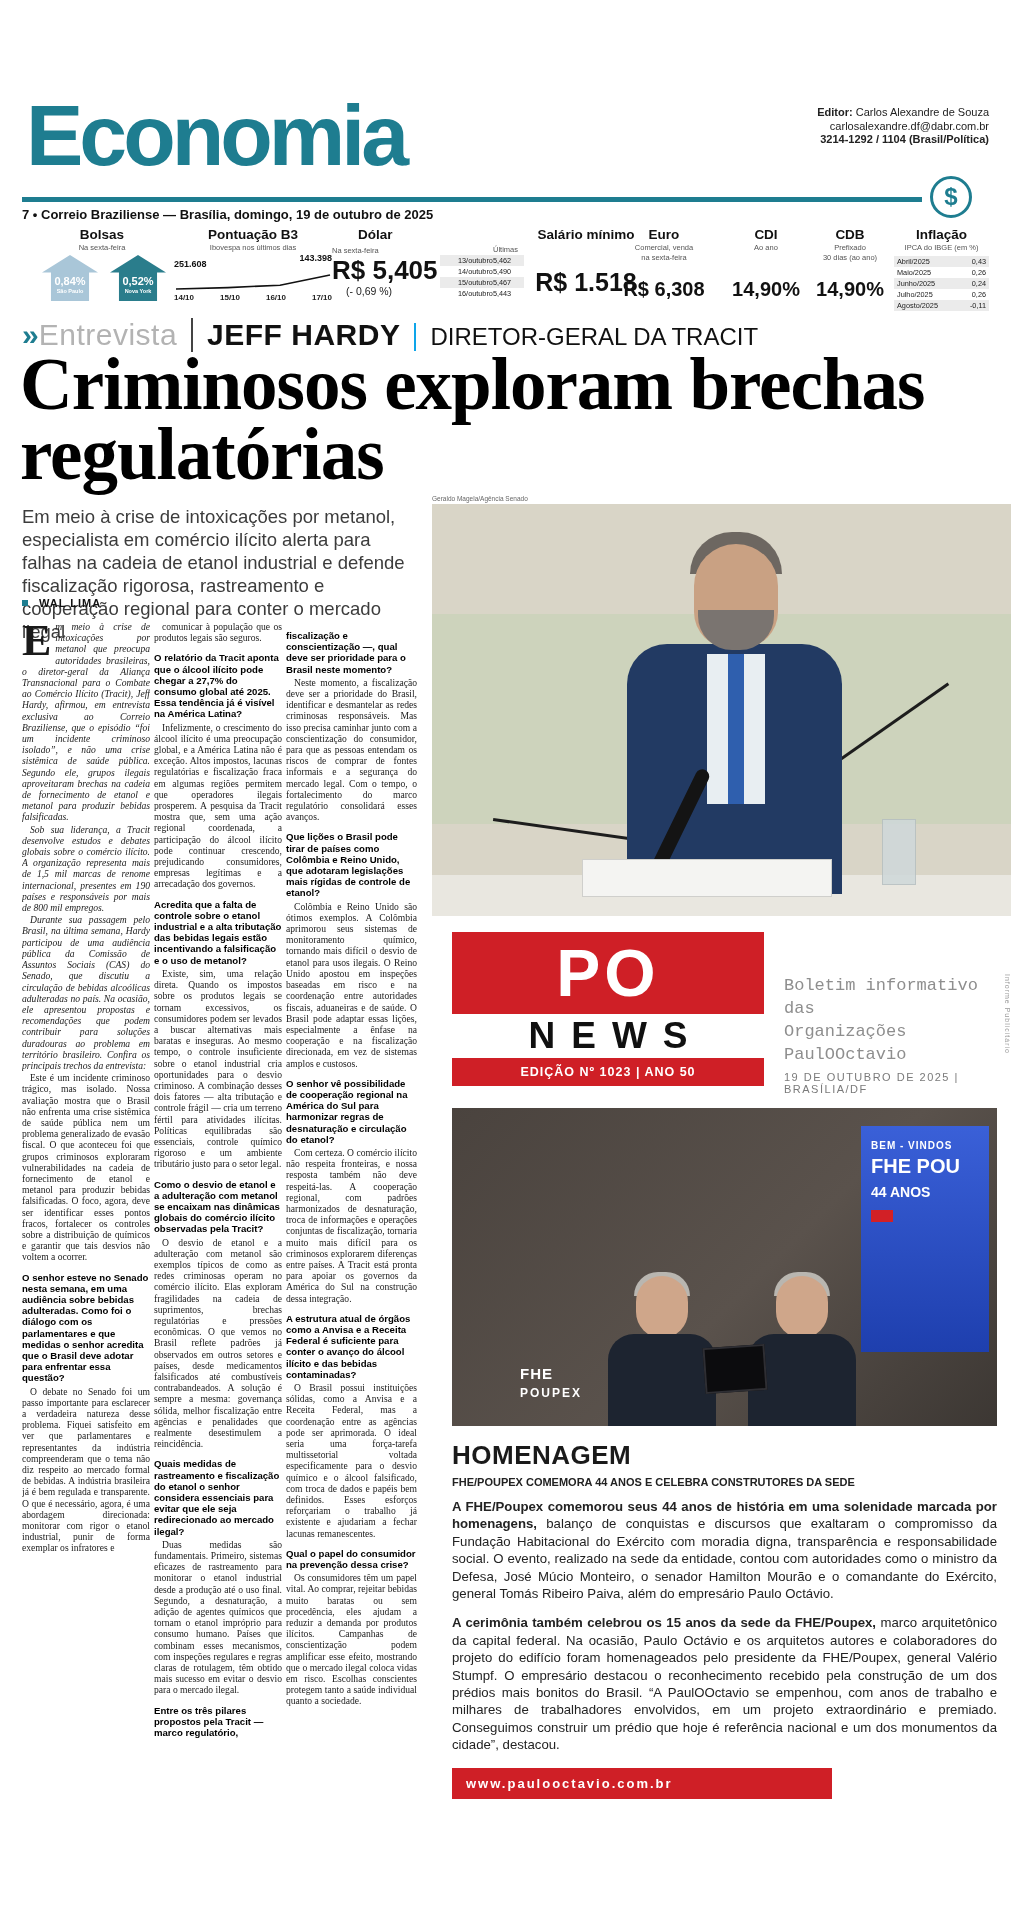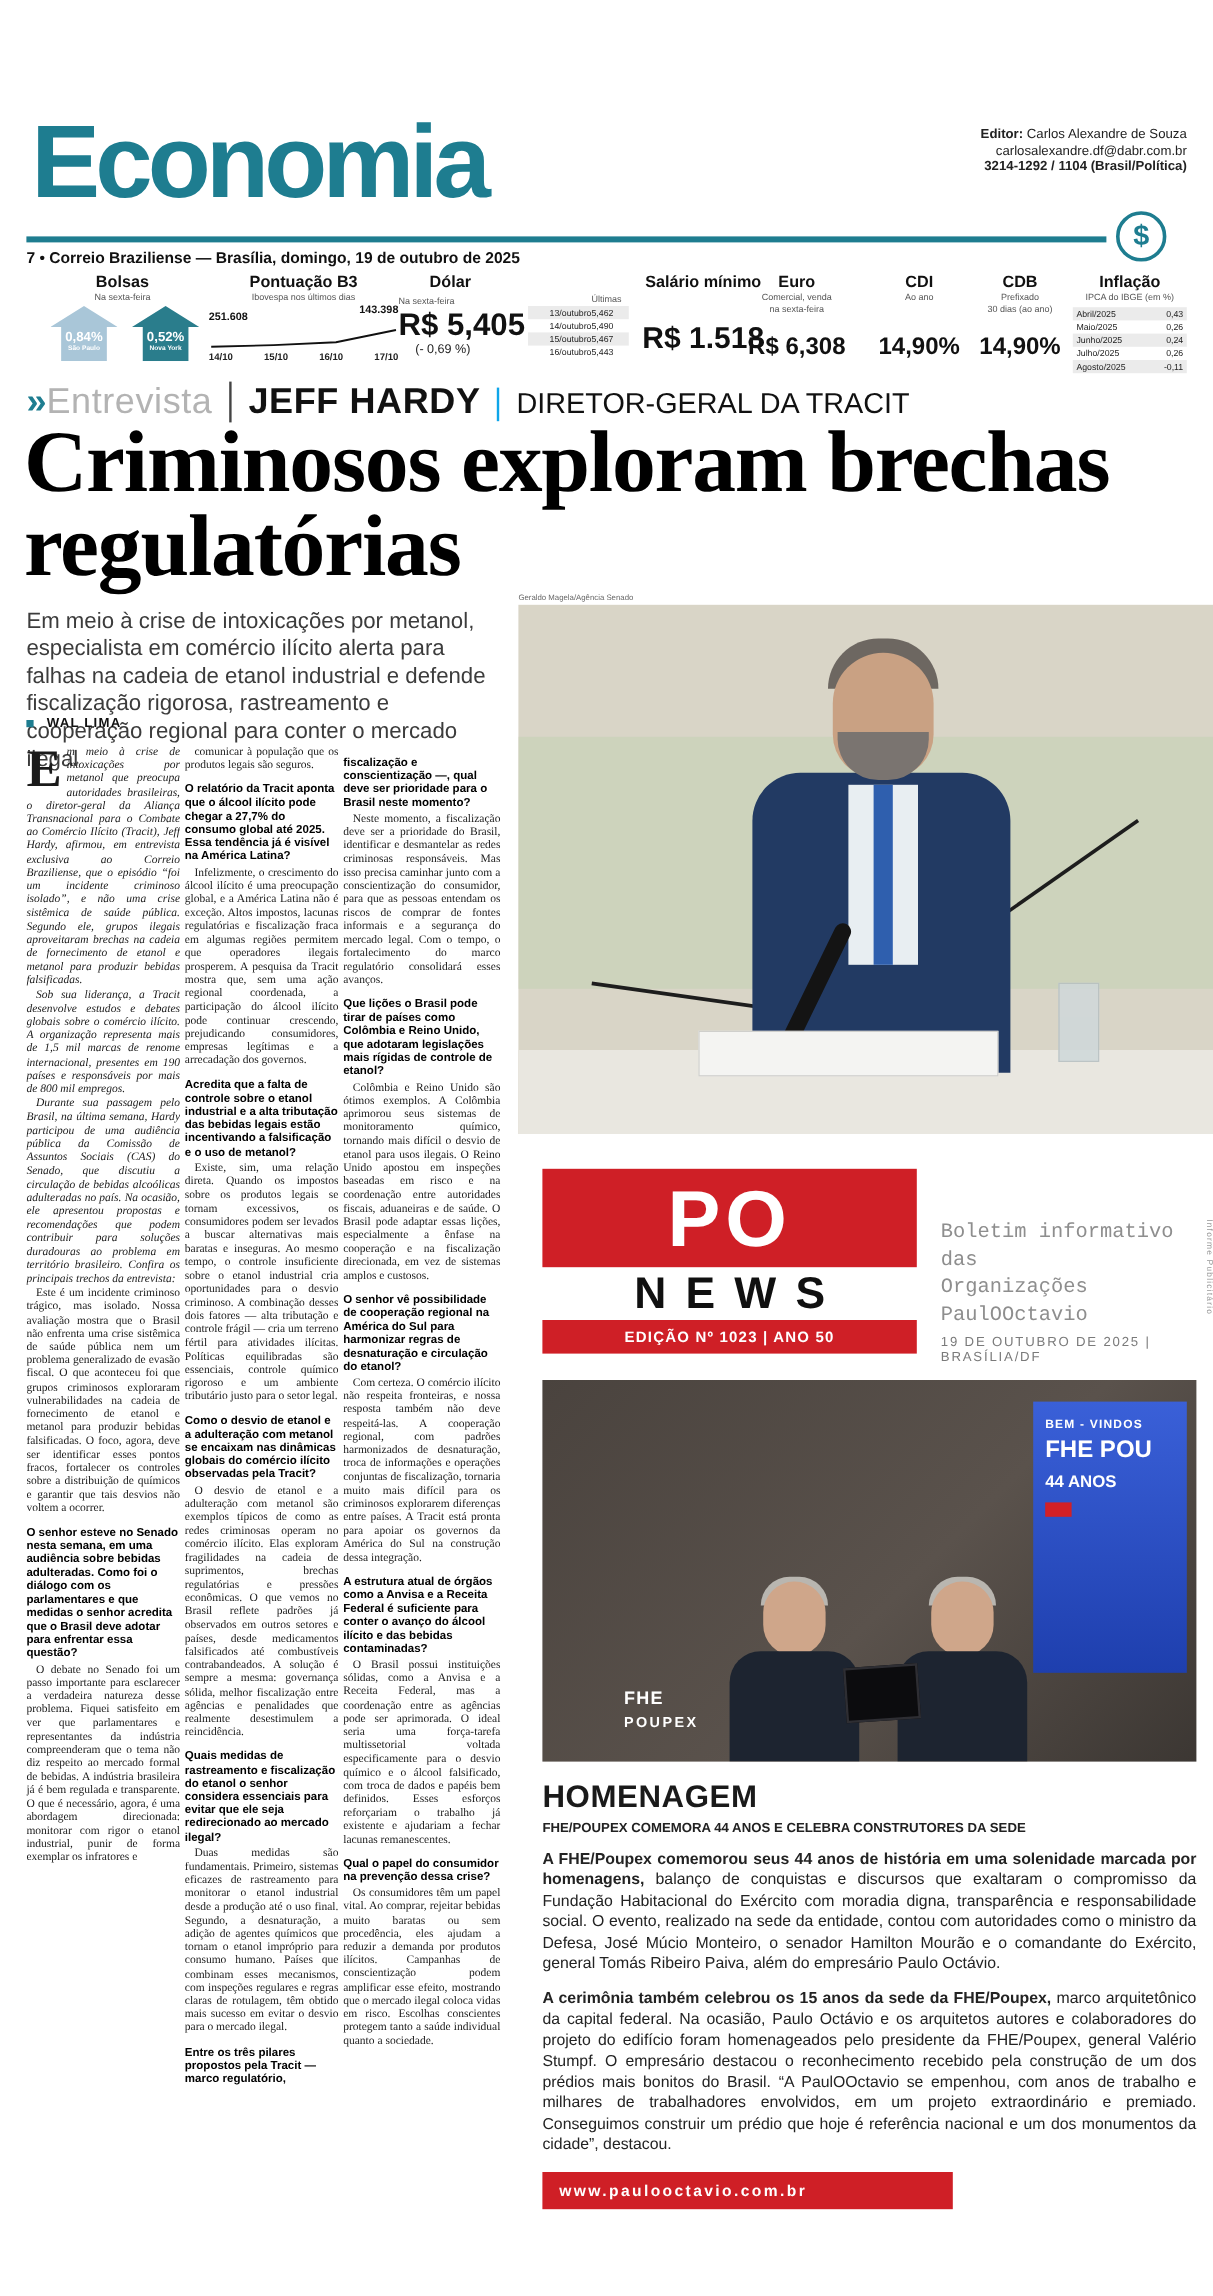--- a/index.html
+++ b/index.html
@@ -106,21 +106,21 @@
   .col-2 { left:154px; width:128px; }
   .col-3 { left:286px; width:131px; }
   .col p { font-size:9.6px; line-height:11.2px; }
   .col p.intro { font-family:"Liberation Serif", serif; font-style:italic; color:#1a1a1a; text-indent:8px; margin-bottom:1px; }
   .col p.answer { font-family:"Liberation Serif", serif; color:#1a1a1a; text-indent:8px; margin-bottom:1px; }
   .col p.question { font-weight:700; color:#000; margin:9px 0 2px 0; text-align:left; }
   .col p.dropcap { text-indent:0; }
   .col p.dropcap::first-letter { float:left; font-size:44px; line-height:36px; font-weight:700; font-style:normal; padding:2px 4px 0 0; }
 
   
-  .ad { left:432px; top:958px; width:579px; height:905px; background:#fff; }
+  .ad { left:432px; top:916px; width:579px; height:905px; background:#fff; }
   .ad-logo { position:absolute; left:20px; top:16px; width:312px; }
   .ad-logo .po { height:82px; background:#cf1f26; color:#fff; font-size:66px; font-weight:800; letter-spacing:4px;
      display:flex; align-items:center; justify-content:center; }
   .ad-logo .news { height:44px; color:#101010; font-size:37px; font-weight:700; letter-spacing:16px; text-indent:16px;
      display:flex; align-items:center; justify-content:center; }
   .ad-logo .edition { height:28px; background:#cf1f26; color:#fff; font-size:12.5px; font-weight:700; letter-spacing:1px;
      display:flex; align-items:center; justify-content:center; }
   .ad-tagline { position:absolute; left:352px; top:58px; font-size:17px; line-height:23px; color:#8e8e8e;font-family:Liberation Mono, monospace; }
   .ad-dateline { position:absolute; left:352px; top:155px; font-size:11px; letter-spacing:1.5px; color:#7a7a7a; }
   .ad-vertical { position:absolute; right:0px; top:58px; writing-mode:vertical-rl; font-size:7px; color:#999; letter-spacing:1px; }
@@ -142,21 +142,21 @@
   .ad-photo .plaque { position:absolute; left:252px; bottom:34px; width:62px; height:46px; background:#0c0c0e; border:2px solid #2e2e33; transform:rotate(-4deg); }
   .ad-photo .fhe-logos { position:absolute; left:68px; bottom:26px; color:#fff; font-weight:800; }
   .ad-photo .fhe-logos .f1 { font-size:15px; letter-spacing:1px; }
   .ad-photo .fhe-logos .f2 { font-size:12px; letter-spacing:2px; margin-top:4px; }
 
   .ad-heading { position:absolute; left:20px; top:524px; font-size:26px; font-weight:800; letter-spacing:0.5px; color:#1a1a1a; }
   .ad-subheading { position:absolute; left:20px; top:560px; font-size:11px; font-weight:700; color:#222; }
   .ad-body { position:absolute; left:20px; top:582px; width:545px; }
   .ad-body p { font-size:13.2px; line-height:17.4px; color:#232323; margin-bottom:12px; text-align:justify; }
   .ad-body p b { font-weight:800; }
-  .ad-url { position:absolute; left:20px; top:852px; width:342px; height:31px; background:#cf1f26; color:#fff;
+  .ad-url { position:absolute; left:20px; top:852px; width:380px; height:31px; background:#cf1f26; color:#fff;
      font-size:13px; font-weight:700; letter-spacing:2px; display:flex; align-items:center; padding-left:14px; }
 </style>
 </head>
 <body>
 
 <div class="abs section-title">Economia</div>
 <div class="abs editor-block">
   <div><span class="b">Editor:</span> <span>Carlos Alexandre de Souza</span></div>
   <div>carlosalexandre.df@dabr.com.br</div>
   <div class="b">3214-1292 / 1104 (Brasil/Política)</div>

